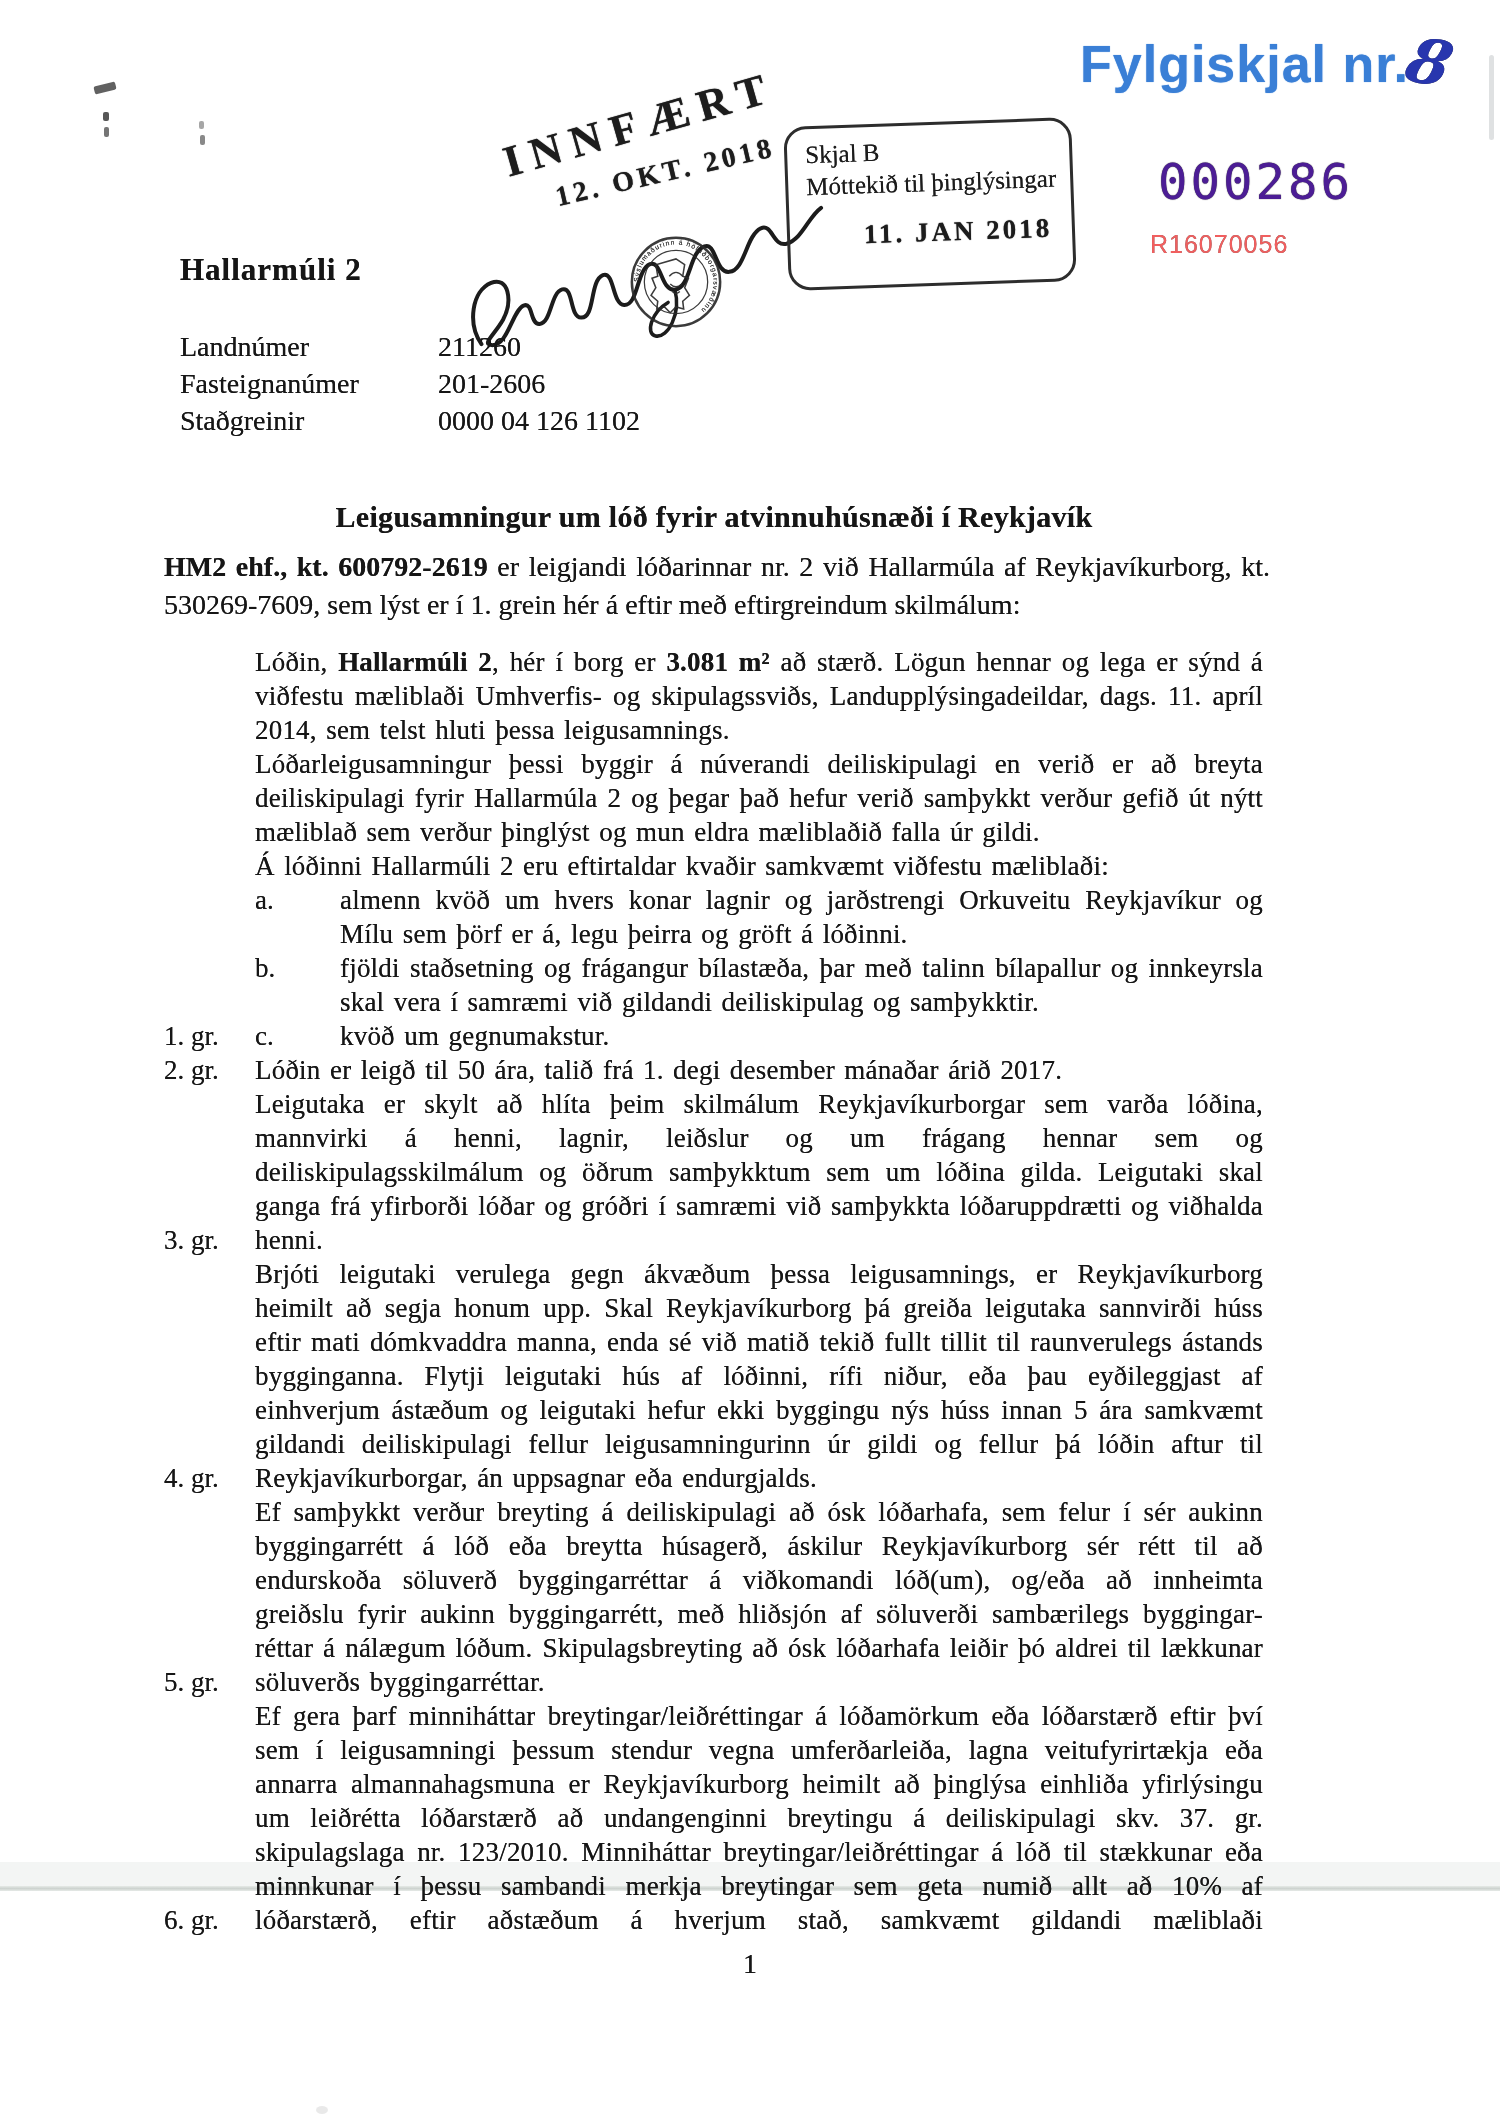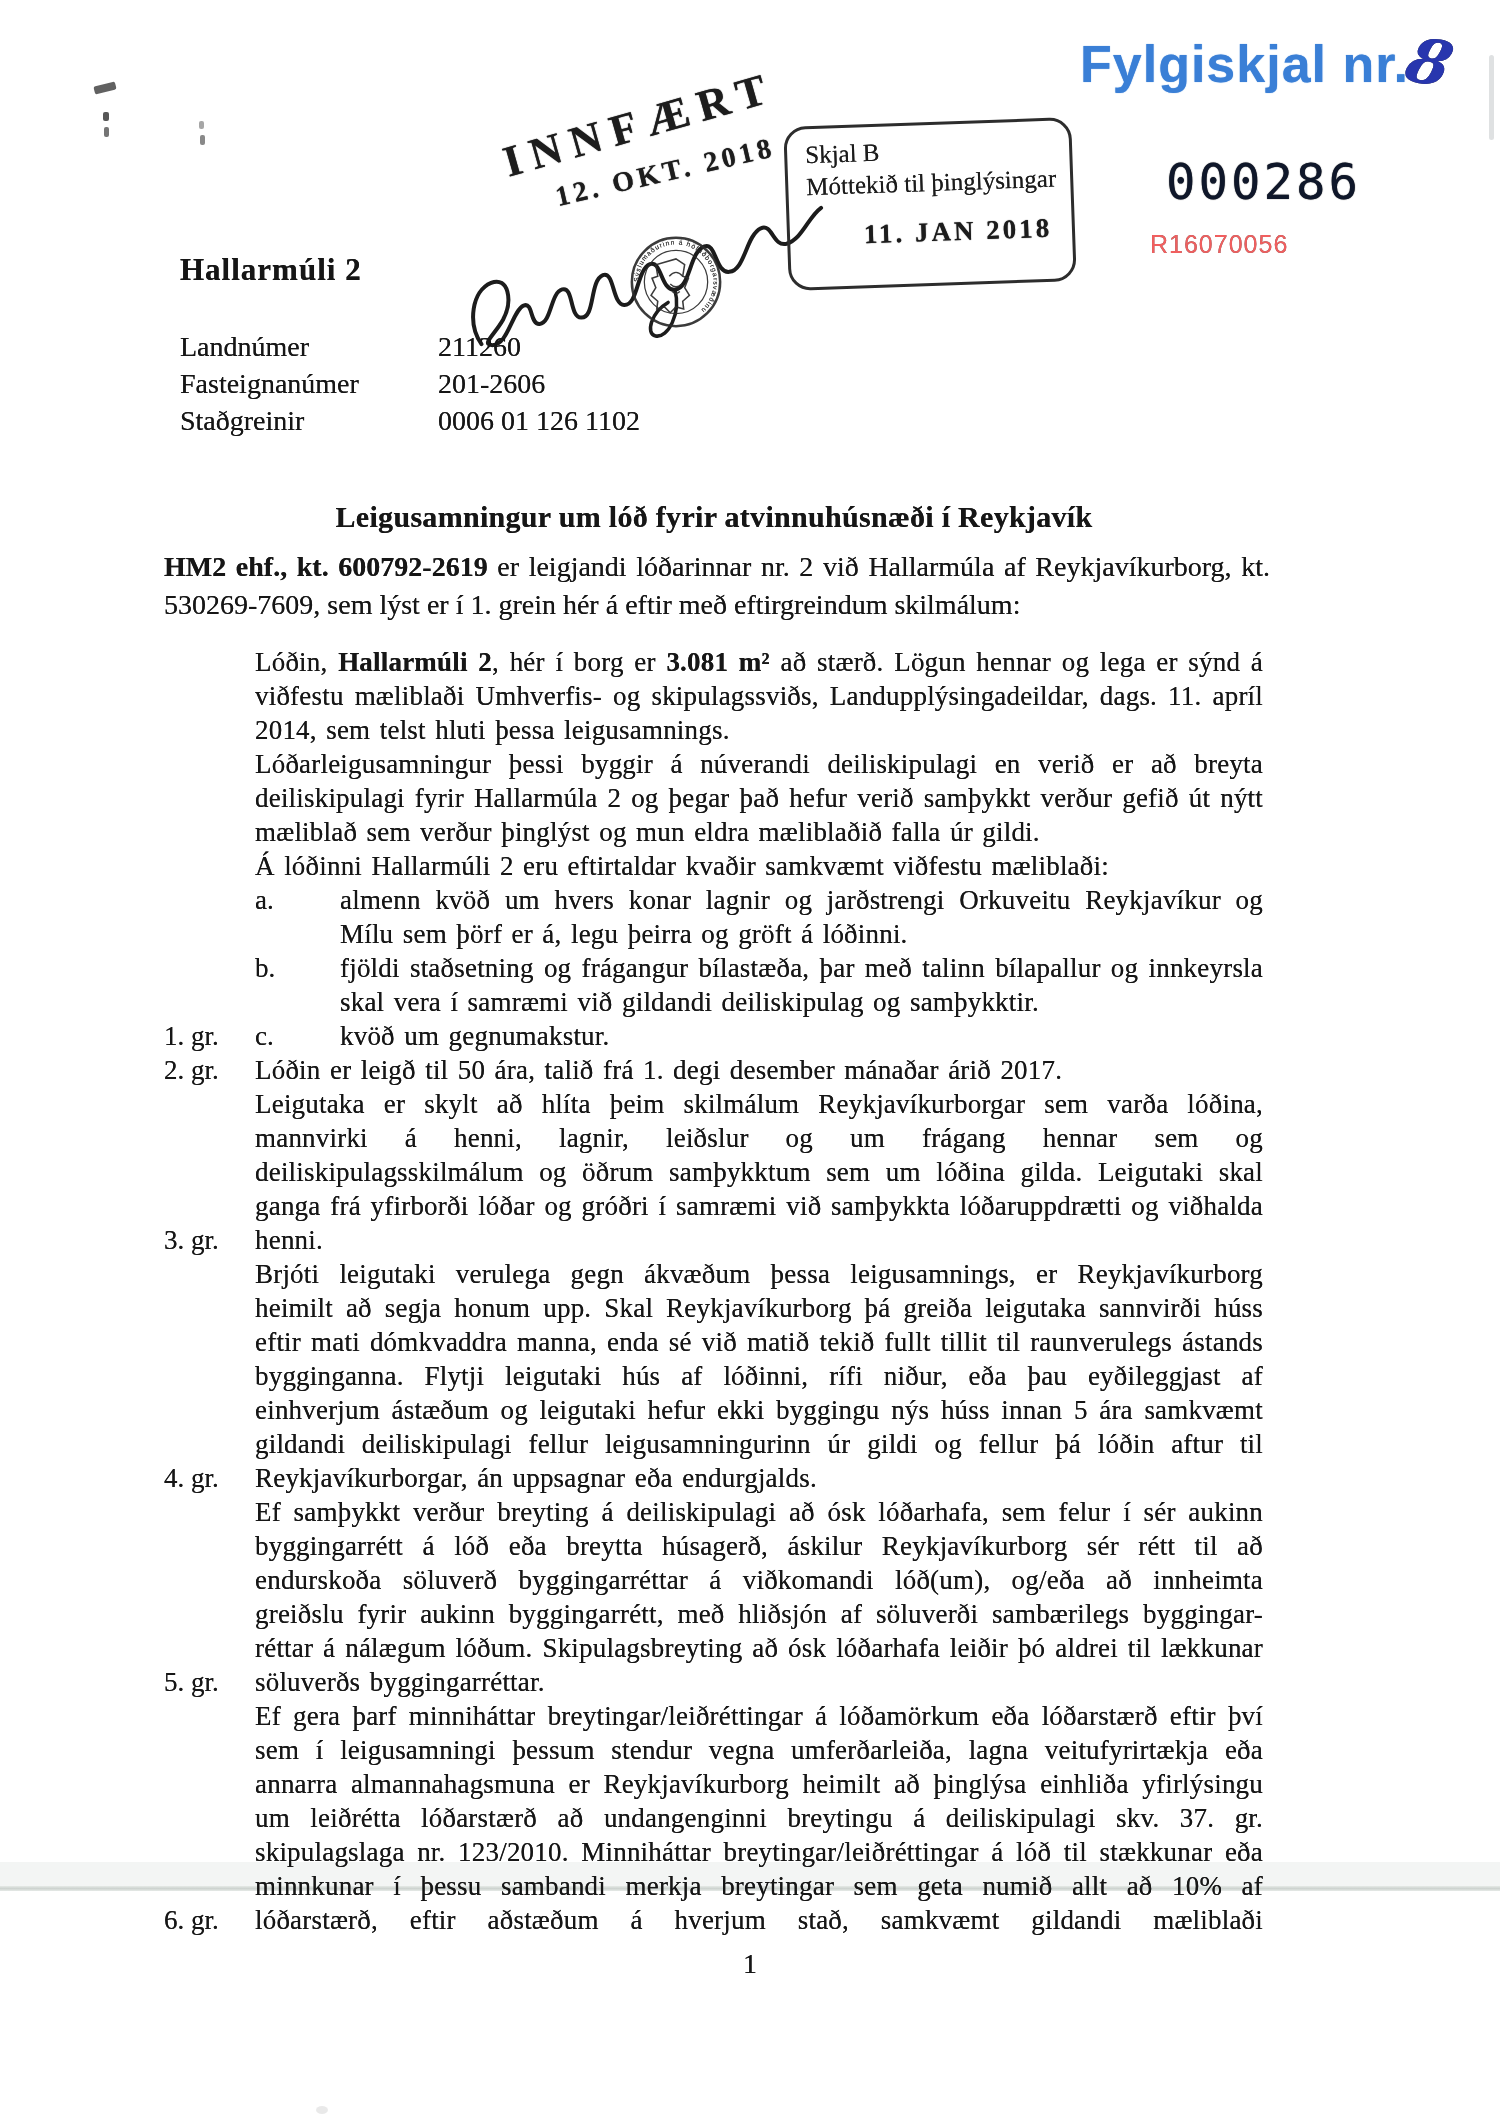--- a/index.html
+++ b/index.html
@@ -49,21 +49,21 @@
   }
   .fylg-num{
     position:absolute;left:1408px;top:26px;
     font-size:62px;color:#2836ae;font-style:italic;
     transform:rotate(10deg) skewX(-6deg);
     font-family:"DejaVu Serif",serif;font-weight:600;
   }
   .serial{
     position:absolute;left:1158px;top:154px;
     font-family:"DejaVu Sans Mono","Liberation Mono",monospace;
-    font-size:49px;letter-spacing:3px;color:#0f172a;text-shadow:0 0 1px #222;margin-left:8px;
+    font-size:49px;letter-spacing:3px;color:#4c1d95;text-shadow:0 0 1px #222;
   }
   .rcode{
     position:absolute;left:1150px;top:230px;
     font-family:"Liberation Sans",sans-serif;
     font-size:25px;letter-spacing:1px;color:#ef4444;opacity:.85;
   }
 
   
   .doc-title{position:absolute;left:164px;top:500px;width:1100px;text-align:center;font-size:30px;font-weight:700;margin:0;letter-spacing:.3px;}
   .intro{position:absolute;left:164px;top:548px;width:1106px;font-size:28px;line-height:38px;text-align:justify;margin:0;}
@@ -143,21 +143,21 @@
     <div class="prop-row">
       <span class="plabel">Landnúmer</span>
       <span class="pvalue">211260</span>
     </div>
     <div class="prop-row">
       <span class="plabel">Fasteignanúmer</span>
       <span class="pvalue">201-2606</span>
     </div>
     <div class="prop-row">
       <span class="plabel">Staðgreinir</span>
-      <span class="pvalue">0006 01 126 1102</span>
+      <span class="pvalue">0000 04 126 1102</span>
     </div>
   </div>
 
   <h1 class="doc-title">Leigusamningur um lóð fyrir atvinnuhúsnæði í Reykjavík</h1>
   <p class="intro"><b>HM2 ehf., kt. 600792-2619</b><span> er leigjandi lóðarinnar nr. 2 við Hallarmúla af Reykjavíkurborg, kt. 530269-7609, sem lýst er í 1. grein hér á eftir með eftirgreindum skilmálum:</span></p>
 
   <div class="sections">
 
     <div class="section">
       <div class="sec-label">1. gr.</div>

